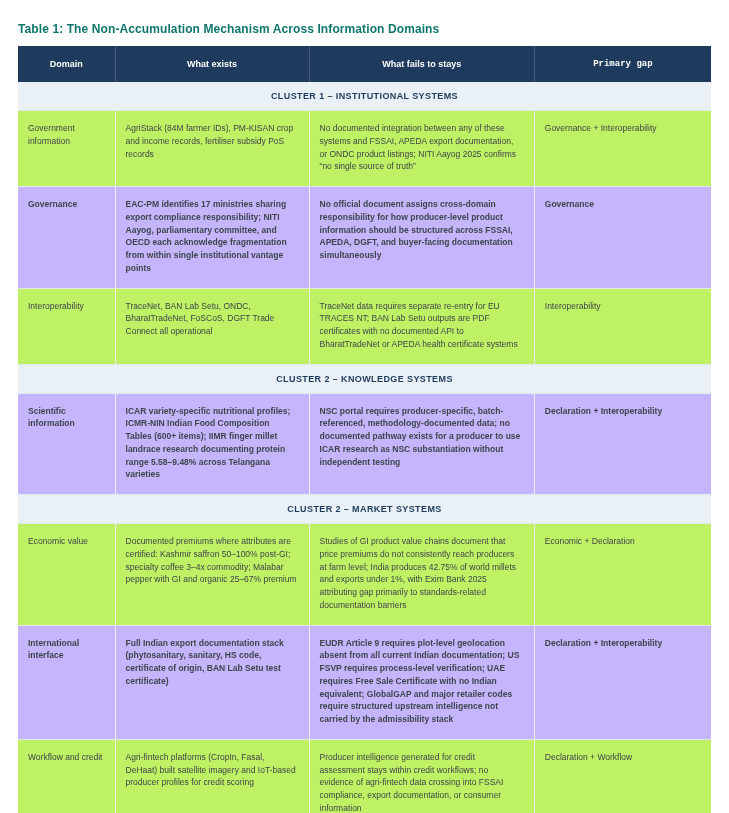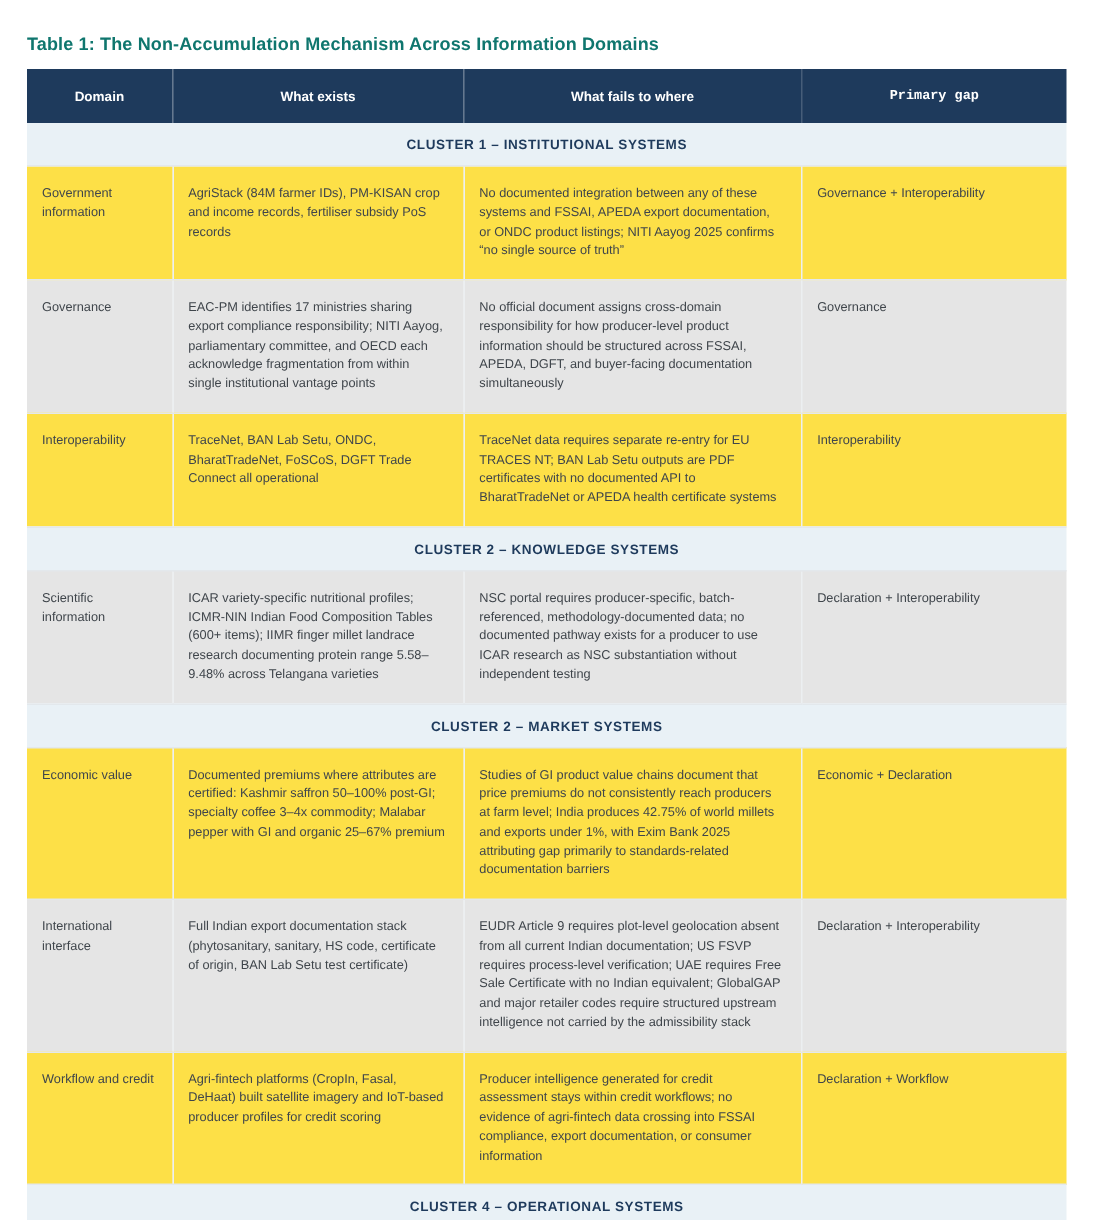--- a/index.html
+++ b/index.html
@@ -52,44 +52,44 @@
     border-bottom: 1px solid #e3e8ec;
     margin-top: 26px;
   }
   tbody td.cell {
     font-size: 8.5px;
     line-height: 1.5;
     vertical-align: top;
     padding: 11px 12px 13px 10px;
     border-right: 1px solid #eceff1;
     border-bottom: 1px solid #e3e8ec;
-    background: #fde047;
+    background: #bef264;
   }
   tbody td.cell:last-child { border-right: none; }
-  tbody tr.alt td.cell { background: #e5e5e5; }
+  tbody tr.alt td.cell { background: #c4b5fd; font-weight: bold; }
   tbody tr td.cell:first-child { color: #3f454b; }
 </style>
 </head>
 <body>
 
 <div class="page">
   <div class="table-title">Table 1: The Non-Accumulation Mechanism Across Information Domains</div>
 
   <table class="main-table">
     <colgroup>
       <col class="c-domain">
         <col class="c-exists">
         <col class="c-fails">
         <col class="c-gap">
     </colgroup>
     <thead>
       <tr>
         <th>Domain</th>
         <th>What exists</th>
-        <th>What fails to where</th>
+        <th>What fails to stays</th>
         <th>Primary gap</th>
       </tr>
     </thead>
     <tbody id="table-body">
         <tr class="cluster-row">
           <td colspan="4">CLUSTER 1 – INSTITUTIONAL SYSTEMS</td>
         </tr>
         <tr>
           <td class="cell">Government information</td>
           <td class="cell">AgriStack (84M farmer IDs), PM-KISAN crop and income records, fertiliser subsidy PoS records</td>

